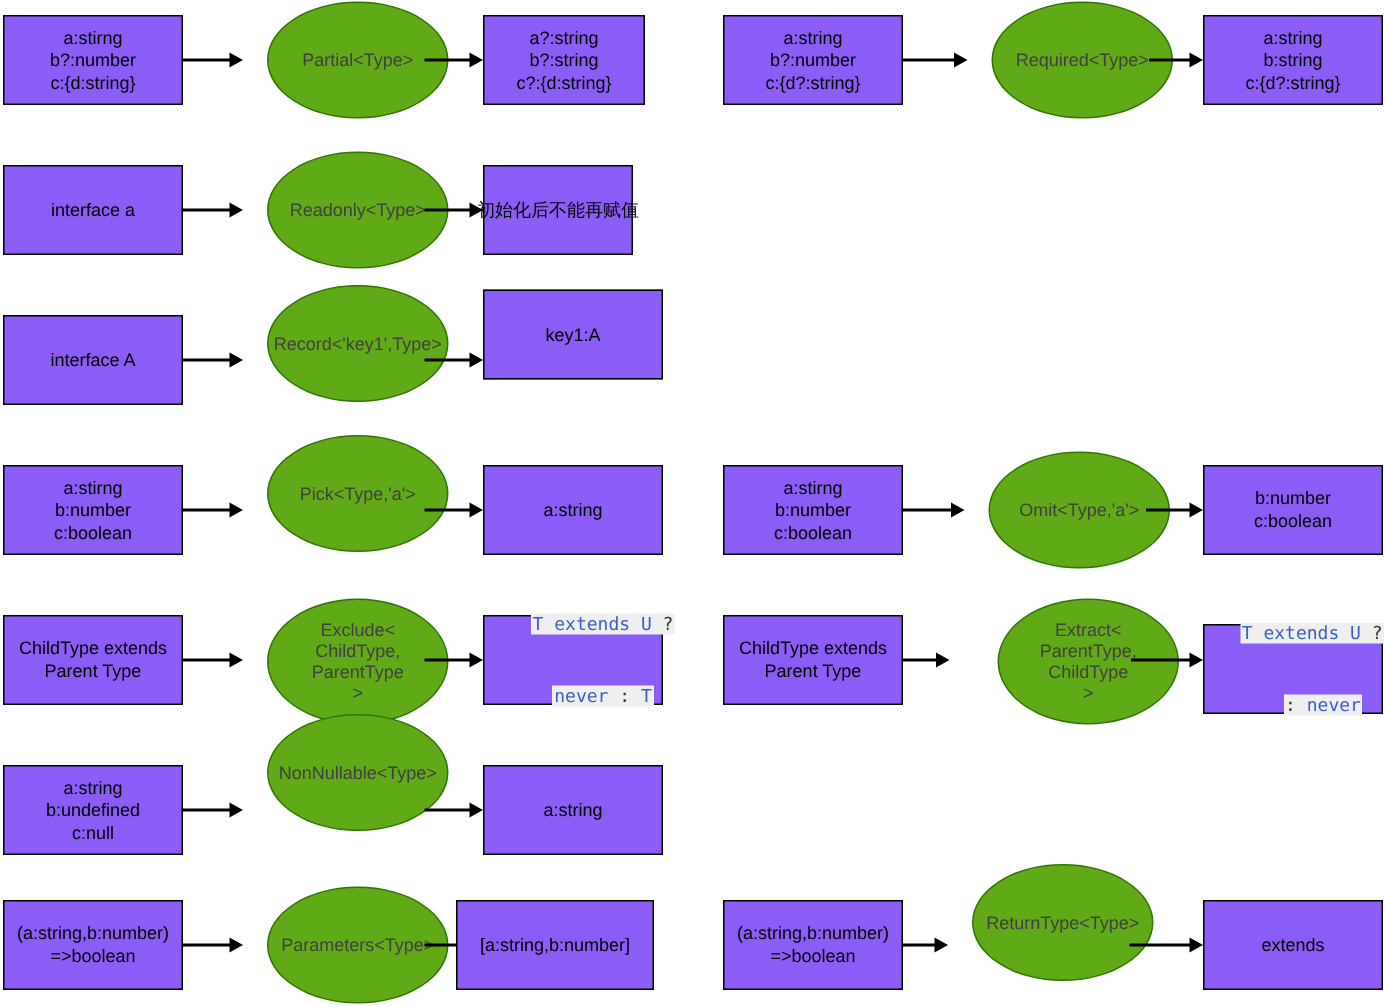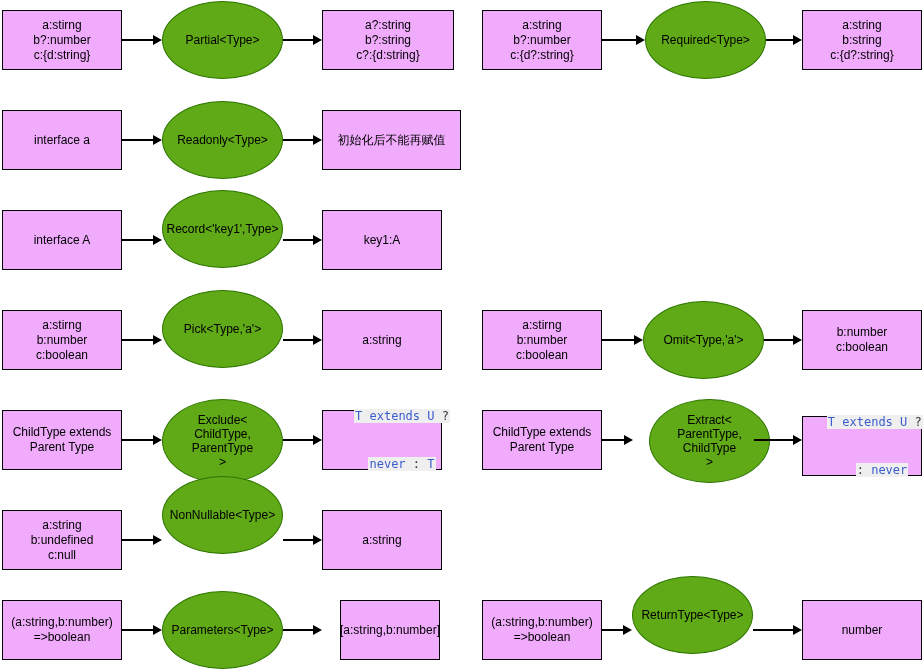--- a/index.html
+++ b/index.html
@@ -1,29 +1,29 @@
 <!DOCTYPE html>
 <html><head>
 <meta charset="utf-8">
 <style>
   html,body{margin:0;padding:0;background:#fff;}
   .canvas{
     position:relative;width:923px;height:671px;background:#ffffff;overflow:hidden;
     font-family:"Liberation Sans",sans-serif;
   }
   .rect{
-    position:absolute;box-sizing:border-box;border:1px solid #000;background:#f0abfc;
+    position:absolute;box-sizing:border-box;border:1px solid #000;background:#8b5cf6;
     display:flex;align-items:center;justify-content:center;text-align:center;
     font-size:12px;line-height:15px;color:#000;white-space:pre;
   }
   .ellipse{
     position:absolute;box-sizing:border-box;border-radius:50%;
-    background:#60a917;border:1px solid #2d7600;color:#000000;
+    background:#60a917;border:1px solid #2d7600;color:#404040;
     display:flex;align-items:center;justify-content:center;text-align:center;
-    font-size:12px;line-height:14px;white-space:pre;
+    font-size:12px;line-height:14px;white-space:pre;margin-left:16px;
   }
   .arrow{position:absolute;height:10px;}
   .arrow .line{position:absolute;left:0;right:8px;top:4px;height:1.5px;background:#000;}
   .arrow .head{
     position:absolute;right:0;top:0;width:0;height:0;
     border-top:5px solid transparent;border-bottom:5px solid transparent;border-left:9px solid #000;
   }
   .code{font-family:"DejaVu Sans Mono","Liberation Mono",monospace;font-size:12px;line-height:16px;}
   .code .cl{text-align:center;}
   .code .hl{background:#efefef;padding:0 1px;margin-left:40px;}
@@ -42,21 +42,21 @@
 c:{d:string}</div>
     <div class="arrow" style="left:122px;top:35px;width:40px">
         <span class="line"></span>
         <span class="head"></span>
       </div>
     <div class="ellipse" style="left:162px;top:1px;width:121px;height:78px">Partial&lt;Type&gt;</div>
     <div class="arrow" style="left:283px;top:35px;width:39px">
         <span class="line"></span>
         <span class="head"></span>
       </div>
-    <div class="rect" style="left:322px;top:10px;width:132px;height:60px">a?:string
+    <div class="rect" style="left:322px;top:10px;width:108px;height:60px">a?:string
 b?:string
 c?:{d:string}</div>
   </div>
 
   <div class="flow">
     <div class="rect" style="left:482px;top:10px;width:120px;height:60px">a:string
 b?:number
 c:{d?:string}</div>
     <div class="arrow" style="left:602px;top:35px;width:43px">
         <span class="line"></span>
@@ -76,35 +76,35 @@
     <div class="rect" style="left:2px;top:110px;width:120px;height:60px">interface a</div>
     <div class="arrow" style="left:122px;top:135px;width:40px">
         <span class="line"></span>
         <span class="head"></span>
       </div>
     <div class="ellipse" style="left:162px;top:101px;width:121px;height:78px">Readonly&lt;Type&gt;</div>
     <div class="arrow" style="left:283px;top:135px;width:39px">
         <span class="line"></span>
         <span class="head"></span>
       </div>
-    <div class="rect" style="left:322px;top:110px;width:139px;height:60px">初始化后不能再赋值</div>
+    <div class="rect" style="left:322px;top:110px;width:100px;height:60px">初始化后不能再赋值</div>
   </div>
 
   <div class="flow">
     <div class="rect" style="left:2px;top:210px;width:120px;height:60px">interface A</div>
     <div class="arrow" style="left:122px;top:235px;width:40px">
         <span class="line"></span>
         <span class="head"></span>
       </div>
     <div class="ellipse" style="left:162px;top:190px;width:121px;height:78px">Record&lt;'key1',Type&gt;</div>
     <div class="arrow" style="left:283px;top:235px;width:39px">
         <span class="line"></span>
         <span class="head"></span>
       </div>
-    <div class="rect" style="left:322px;top:210px;width:120px;height:60px">key1:A</div>
+    <div class="rect" style="left:322px;top:193px;width:120px;height:60px">key1:A</div>
   </div>
 
   <div class="flow">
     <div class="rect" style="left:2px;top:310px;width:120px;height:60px">a:stirng
 b:number
 c:boolean</div>
     <div class="arrow" style="left:122px;top:335px;width:40px">
         <span class="line"></span>
         <span class="head"></span>
       </div>
@@ -200,31 +200,31 @@
 =&gt;boolean</div>
     <div class="arrow" style="left:122px;top:625px;width:40px">
         <span class="line"></span>
         <span class="head"></span>
       </div>
     <div class="ellipse" style="left:162px;top:591px;width:121px;height:78px">Parameters&lt;Type&gt;</div>
     <div class="arrow" style="left:283px;top:625px;width:39px">
         <span class="line"></span>
         <span class="head"></span>
       </div>
-    <div class="rect" style="left:340px;top:600px;width:100px;height:60px">[a:string,b:number]</div>
+    <div class="rect" style="left:304px;top:600px;width:132px;height:60px">[a:string,b:number]</div>
   </div>
 
   <div class="flow">
     <div class="rect" style="left:482px;top:600px;width:120px;height:60px">(a:string,b:number)
 =&gt;boolean</div>
     <div class="arrow" style="left:602px;top:625px;width:30px">
         <span class="line"></span>
         <span class="head"></span>
       </div>
     <div class="ellipse" style="left:632px;top:576px;width:121px;height:78px">ReturnType&lt;Type&gt;</div>
     <div class="arrow" style="left:753px;top:625px;width:49px">
         <span class="line"></span>
         <span class="head"></span>
       </div>
-    <div class="rect" style="left:802px;top:600px;width:120px;height:60px">number</div>
+    <div class="rect" style="left:802px;top:600px;width:120px;height:60px">extends</div>
   </div>
 
 </div>
 
 </body></html>

